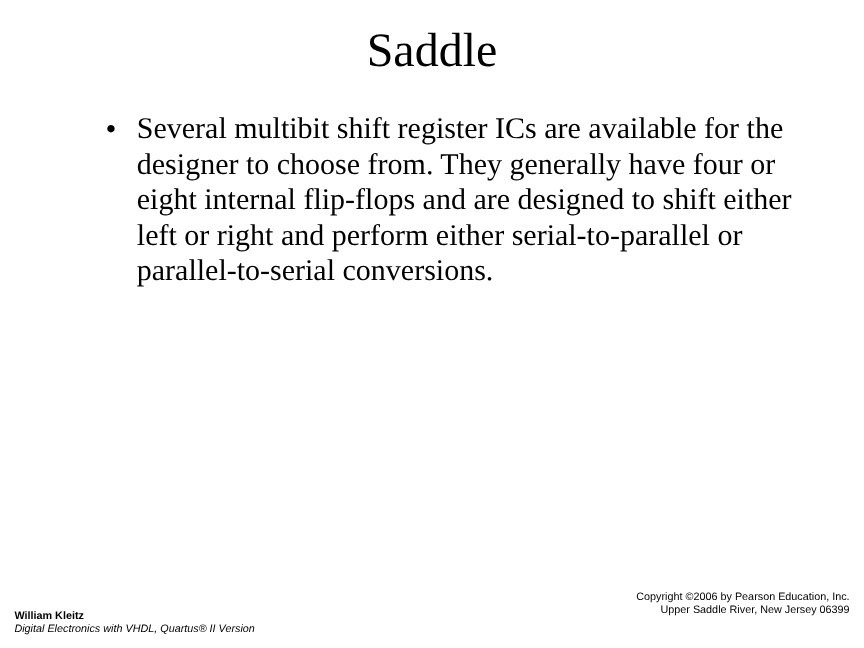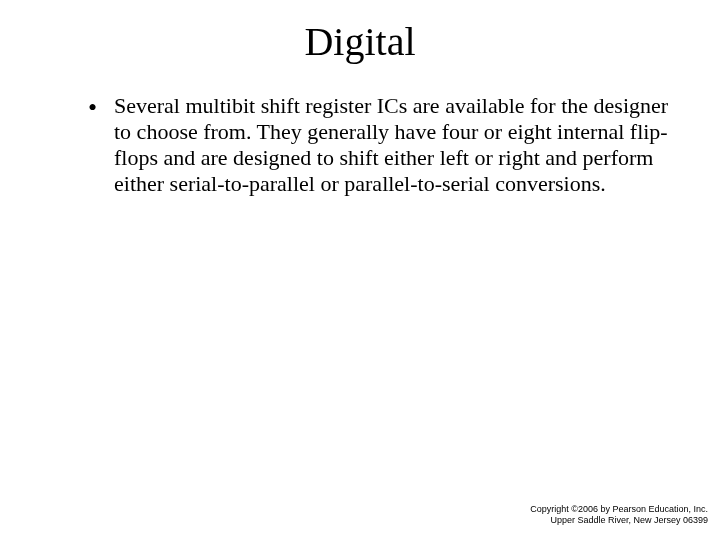--- a/index.html
+++ b/index.html
@@ -25,21 +25,21 @@
       text-align: center;
       font-size: 40px;
       font-weight: normal;
       margin-bottom: 28px;
     }
     .content {
       padding-left: 48px;
       padding-right: 10px;
     }
     .bullet {
-      font-size: 22px;
+      font-size: 25px;
       line-height: 1.18;
       margin-bottom: 2px;
       position: relative;
       padding-left: 26px;
     }
     .bullet::before {
       content: "•";
       position: absolute;
       left: 0;
       top: 0;
@@ -55,32 +55,36 @@
     }
     .footer-left .author {
       font-weight: bold;
     }
     .footer-left .book {
       font-style: italic;
     }
     .footer-right {
       position: absolute;
       right: 12px;
-      bottom: 14px;
+      bottom: 26px;
       font-size: 9px;
       font-family: Arial, sans-serif;
       text-align: right;
       line-height: 1.2;
     }
   </style>
 </head>
 <body>
 
 <div class="slide">
-  <h1 class="title">Digital</h1>
+  <h1 class="title">Saddle</h1>
   <div class="content">
     <div class="bullet">Several multibit shift register ICs are available for the designer to choose from. They generally have four or eight internal flip-flops and are designed to shift either left or right and perform either serial-to-parallel or parallel-to-serial conversions.</div>
+  </div>
+  <div class="footer-left">
+    <div class="author">William Kleitz</div>
+    <div class="book">Digital Electronics with VHDL, Quartus® II Version</div>
   </div>
   <div class="footer-right">
     <div>Copyright ©2006 by Pearson Education, Inc.</div>
     <div>Upper Saddle River, New Jersey 06399</div>
   </div>
 </div>
 
 </body></html>

